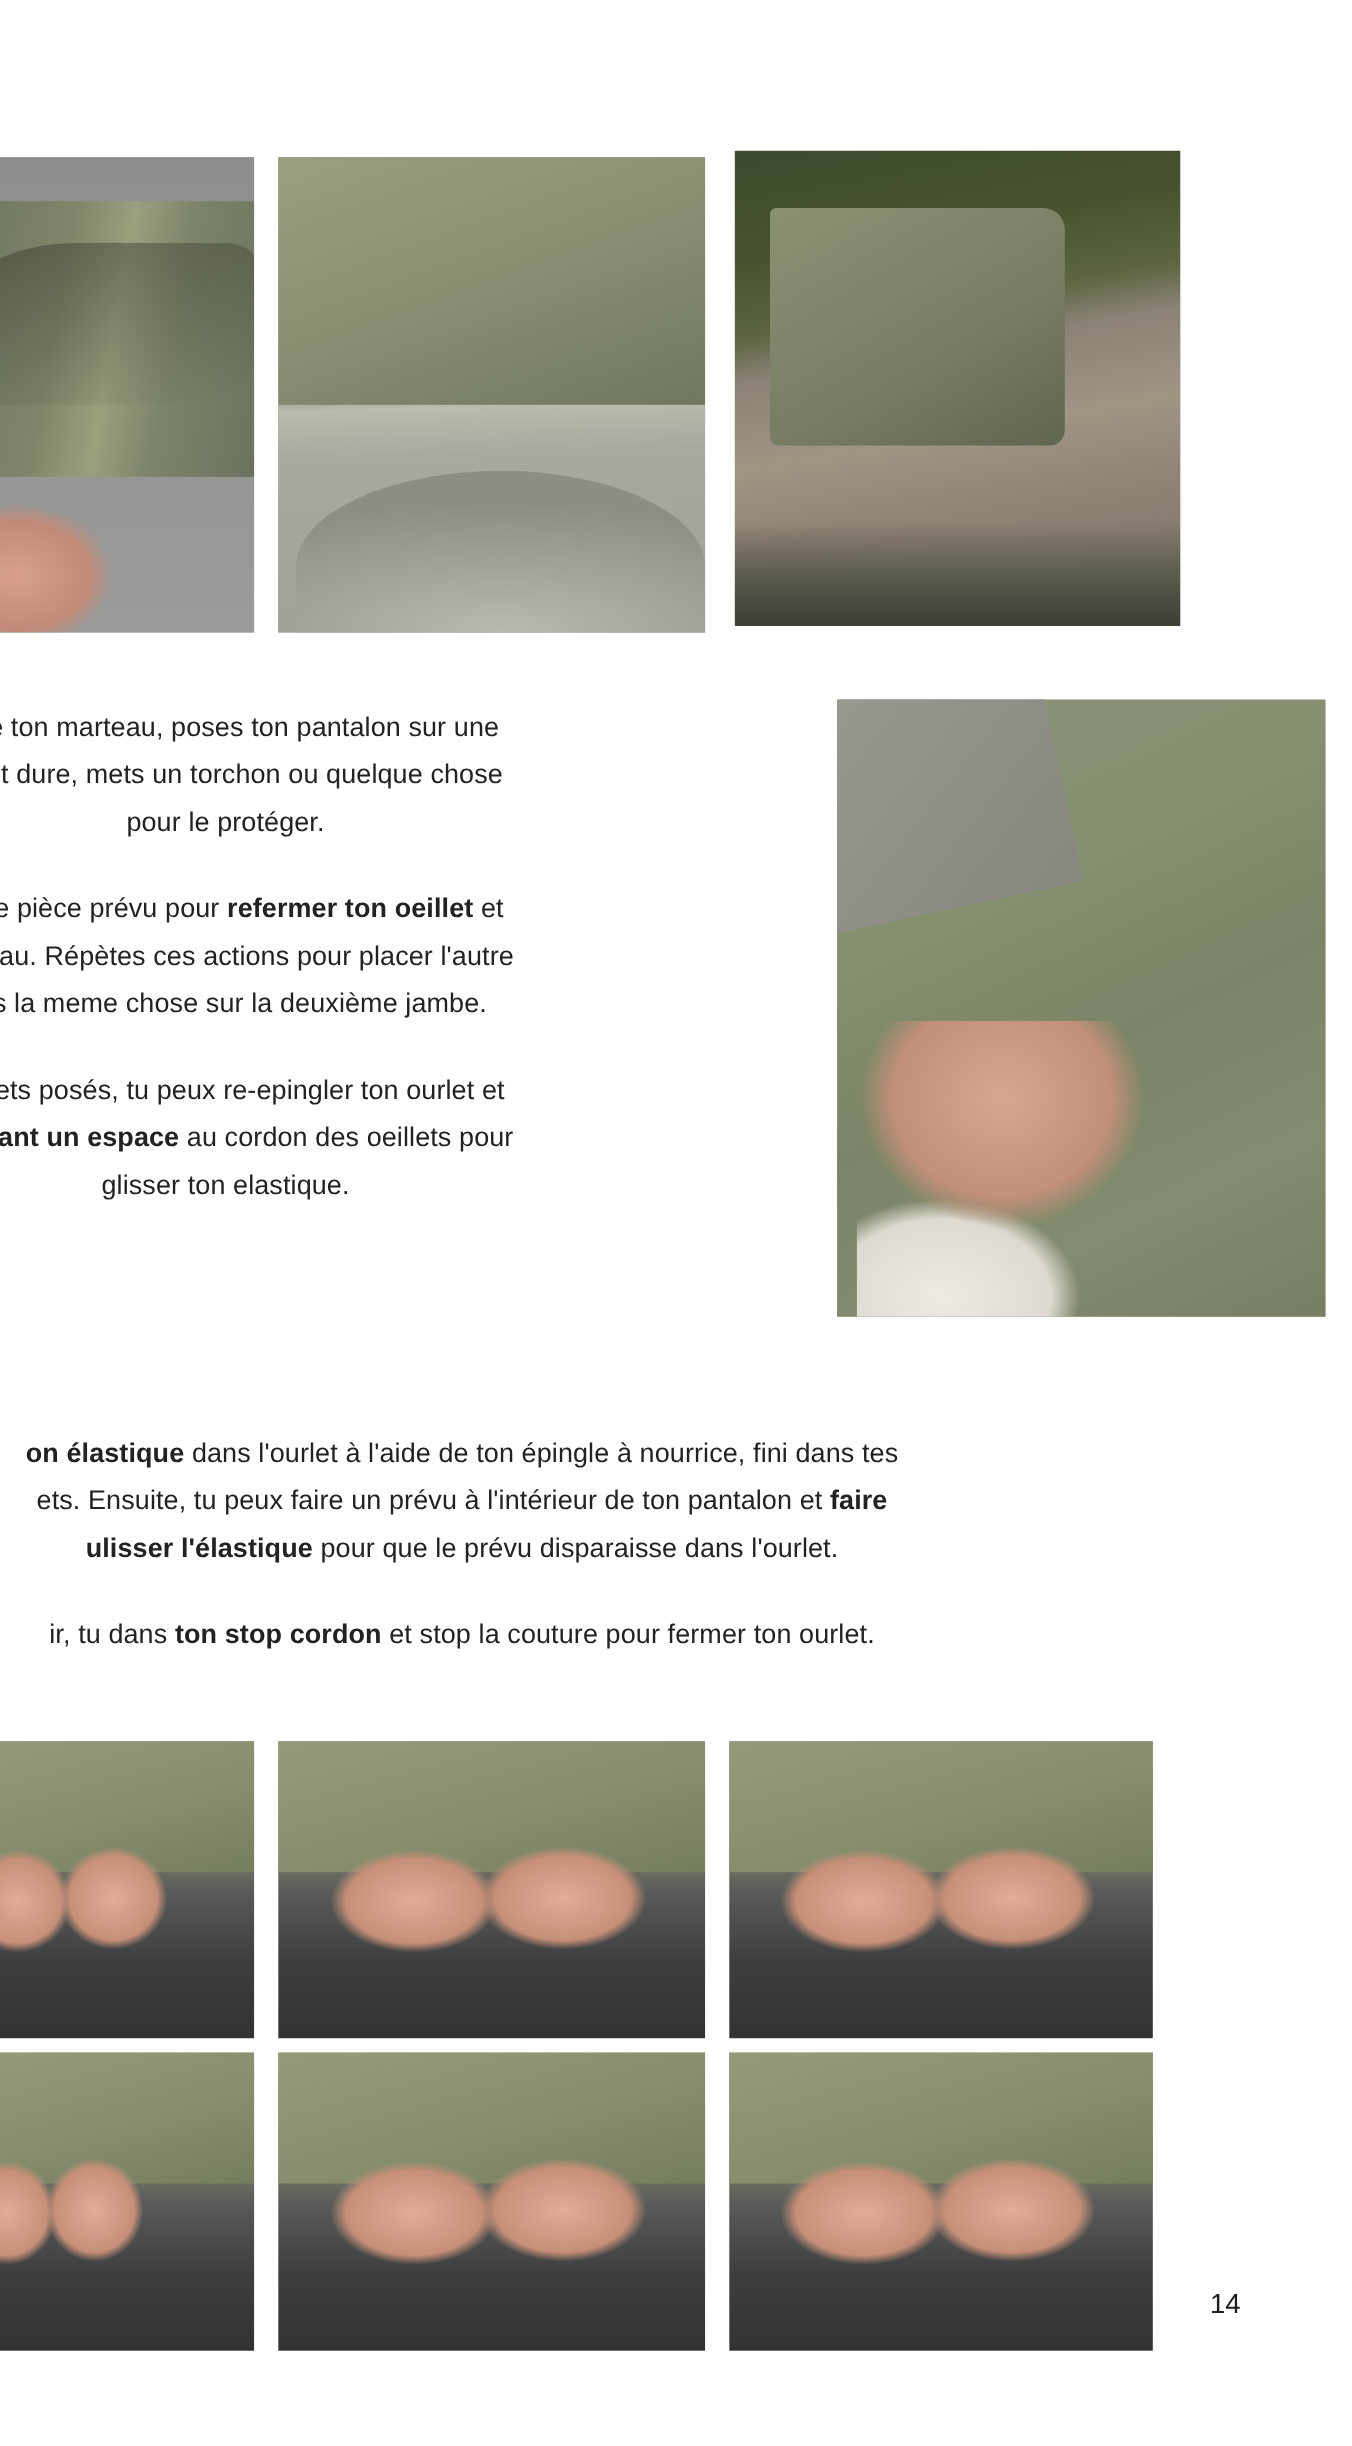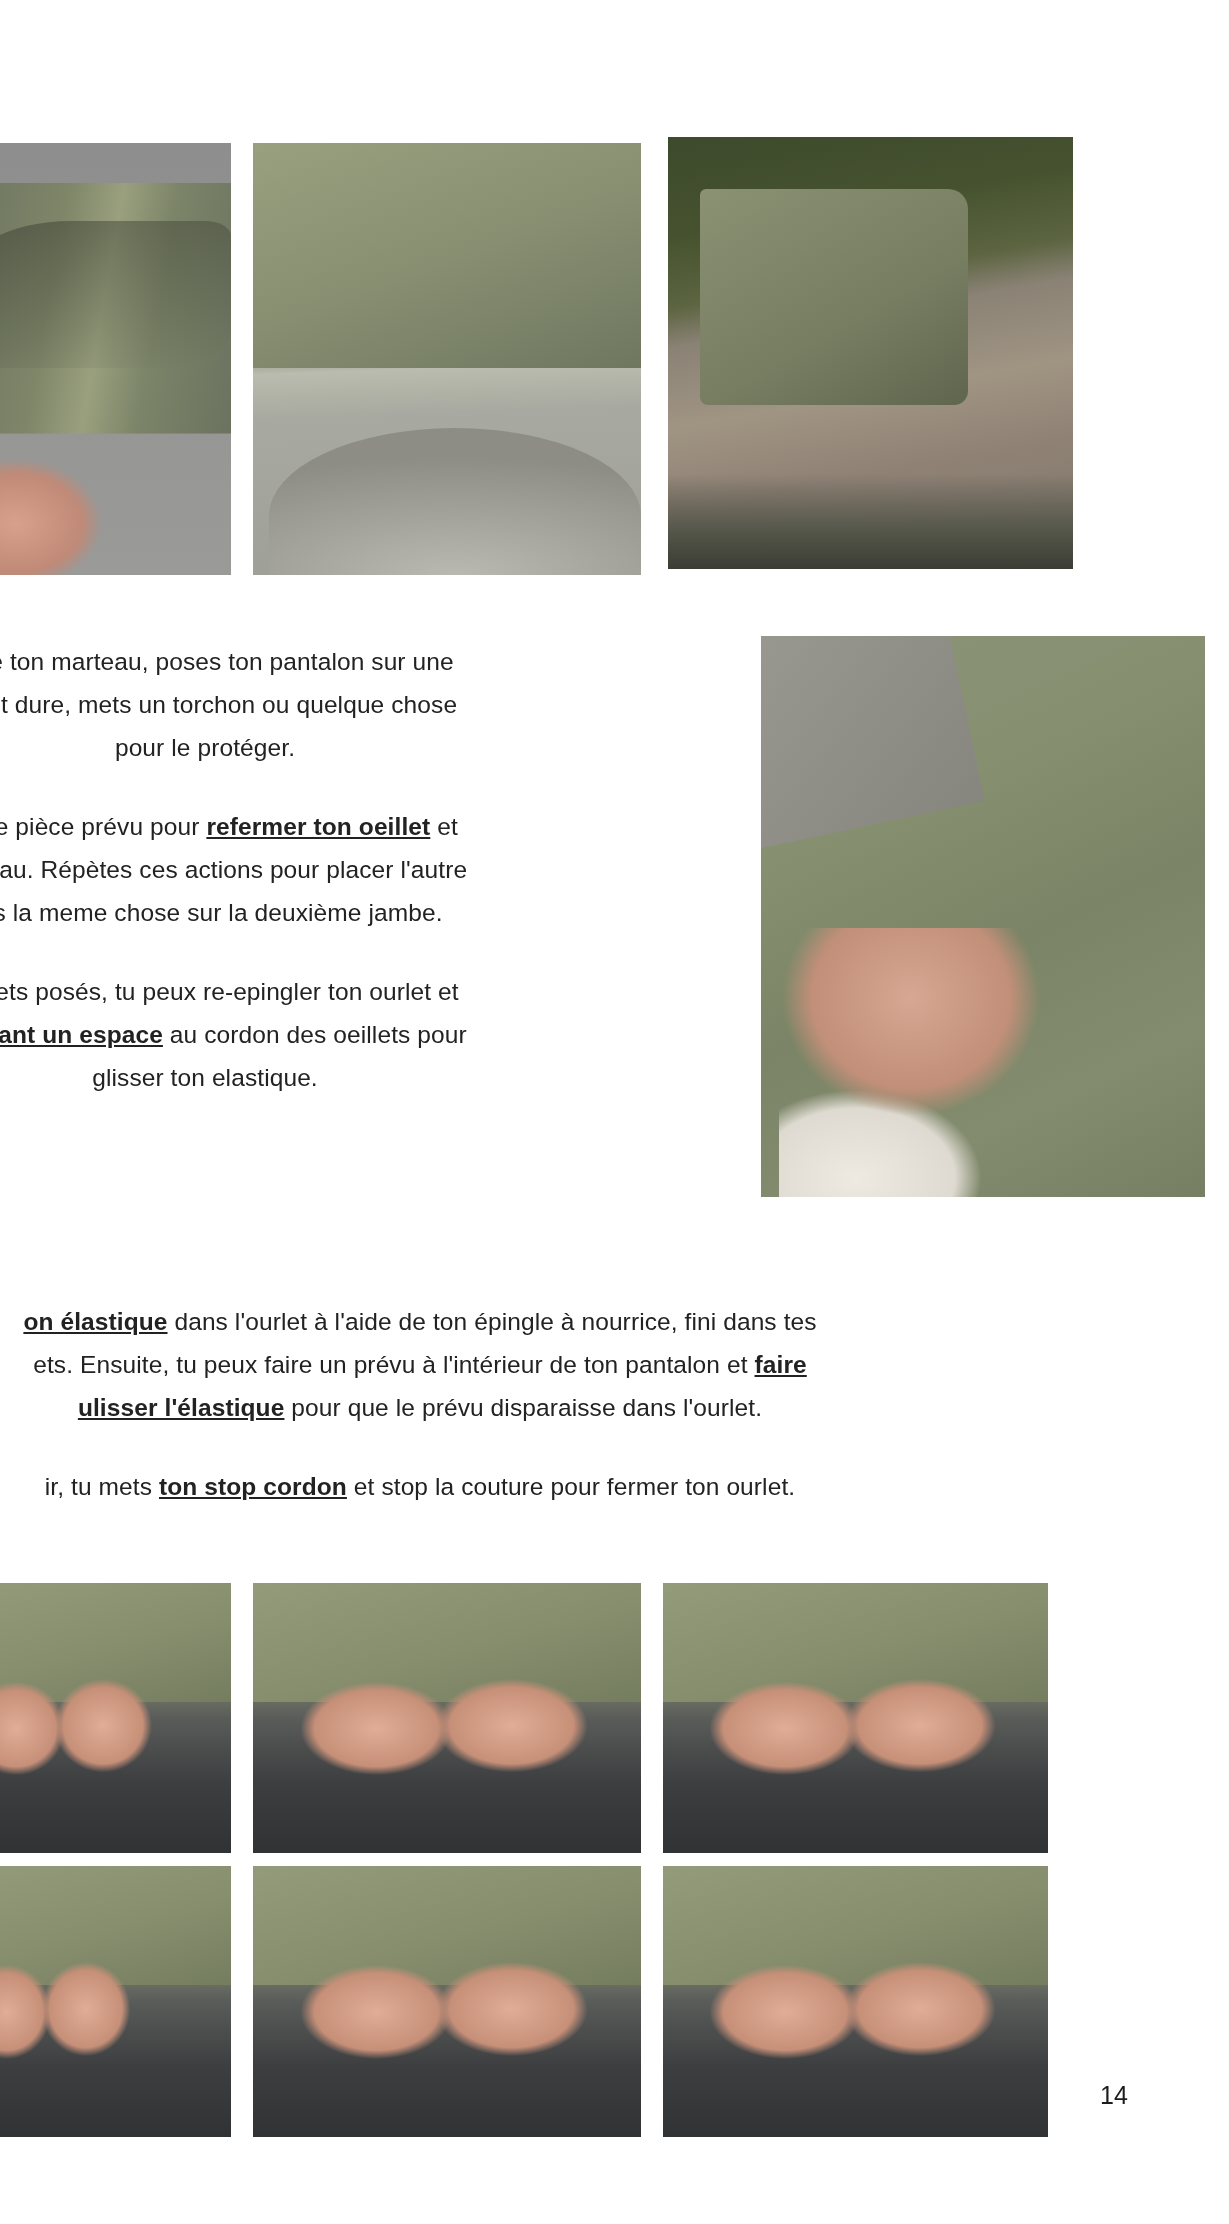--- a/index.html
+++ b/index.html
@@ -67,21 +67,21 @@
     text-align: center;
   }
   #text-lower {
     left: -215px;
     top: 1300px;
     width: 1270px;
     text-align: center;
   }
 
   .it { }
-  .bd { font-weight: bold; text-decoration: underline; }
+  .bd { font-weight: bold; }
 
   
   #page-number {
     position: absolute;
     left: 1100px;
     top: 2081px;
     width: 60px;
     text-align: left;
     font-size: 25px;
     color: #1c1c1c;
@@ -225,21 +225,21 @@
     <div class="ph-inner"></div>
   </div>
 
   <div class="text-block" id="text-lower">
     <p>
       <span class="bd">on élastique</span><span> dans l'ourlet à l'aide de ton épingle à nourrice, fini dans tes</span><br>
       <span>ets. Ensuite, tu peux faire un prévu à l'intérieur de ton pantalon et </span><span class="bd">faire</span><br>
       <span class="bd">ulisser l'élastique</span><span> pour que le prévu disparaisse dans l'ourlet.</span>
     </p>
     <p>
-      <span>ir, tu mets </span><span class="bd">ton stop cordon</span><span> et stop la couture pour fermer ton ourlet.</span>
+      <span>ir, tu dans </span><span class="bd">ton stop cordon</span><span> et stop la couture pour fermer ton ourlet.</span>
     </p>
   </div>
 
   <div class="photo grid-photo" id="photo-grid-1">
     <div class="ph-inner"></div>
   </div>
   <div class="photo grid-photo" id="photo-grid-2">
     <div class="ph-inner"></div>
   </div>
   <div class="photo grid-photo" id="photo-grid-3">

